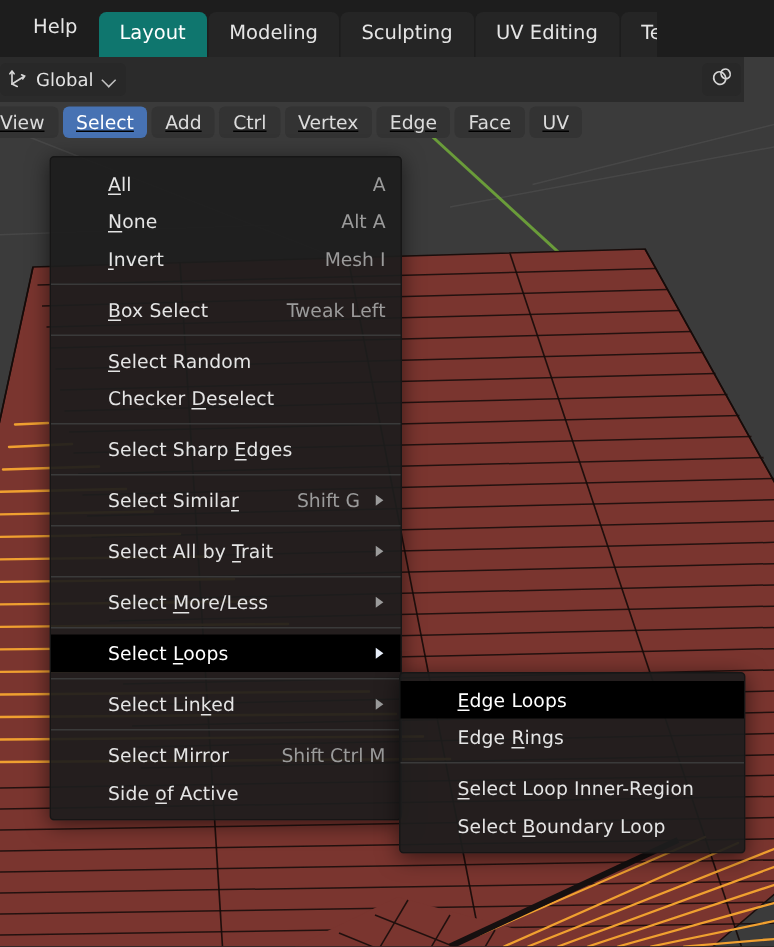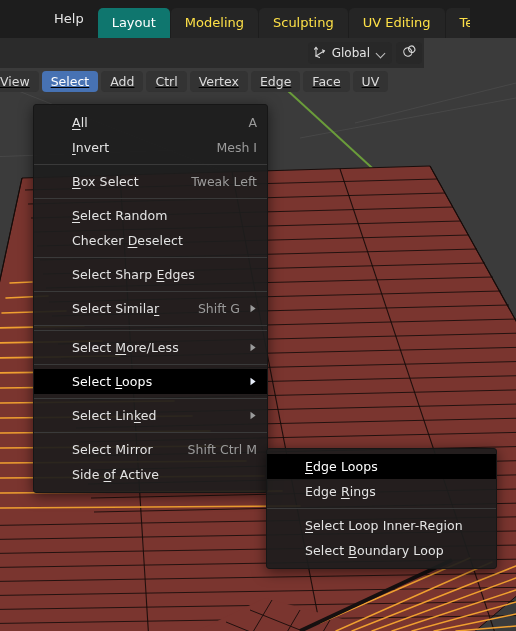--- a/index.html
+++ b/index.html
@@ -22,33 +22,32 @@
 
   
   .topbar {
     position: absolute;
     left: 0; top: 0;
     width: 438px; height: 38px;
     background: #1d1d1d;
     display: flex;
     align-items: center;
     overflow: hidden;
-    margin-left: 32px;
   }
   .topbar-menu {
     color: #e5e5e5;
     font-size: 13px;
     padding: 0 14px 0 22px;
     white-space: nowrap;
     line-height: 38px;
   }
   .ws-tabs { display: flex; align-items: flex-end; height: 38px; gap: 1px; }
   .ws-tab {
     font-size: 13px;
-    color: #fde047;
+    color: #e5e5e5;
     padding: 0 14px;
     height: 30px;
     line-height: 30px;
     white-space: nowrap;
     border-radius: 5px 5px 0 0;
     background: #252525;
     margin-bottom: 0px;
   }
   .ws-tab.active {
     background: #0f766e;
@@ -62,25 +61,25 @@
     width: 516px; height: 593px;
     background: #3b3b3b;
     overflow: hidden;
   }
   .vp-inner { position: absolute; inset: 0; }
 
   
   .vp-header {
     position: absolute;
     left: 0; top: 38px;
-    width: 424px; height: 30px;
+    width: 496px; height: 30px;
     background: #2b2b2b;
     display: flex;
     align-items: center;
-    justify-content: flex-end;
+    justify-content: space-between;
     padding-right: 2px;
     gap: 4px;
     z-index: 6;
   }
   .orient-widget {
     display: flex;
     align-items: center;
     height: 22px;
     background: #282828;
     border-radius: 4px;
@@ -377,20 +376,24 @@
       <div class="mb-item">Face</div>
       <div class="mb-item">UV</div>
     </div>
 
   <div class="menu-panel" id="main-menu">
       <div class="menu-item">
         <span class="mi-label"><span class="u">A</span>ll</span>
         <span class="mi-shortcut">A</span>
       </div>
       <div class="menu-item">
+        <span class="mi-label"><span class="u">N</span>one</span>
+        <span class="mi-shortcut">Alt A</span>
+      </div>
+      <div class="menu-item">
         <span class="mi-label"><span class="u">I</span>nvert</span>
         <span class="mi-shortcut">Mesh I</span>
       </div>
       <div class="mi-sep"></div>
       <div class="menu-item">
         <span class="mi-label"><span class="u">B</span>ox Select</span>
         <span class="mi-shortcut">Tweak Left</span>
       </div>
       <div class="mi-sep"></div>
       <div class="menu-item">
@@ -407,20 +410,28 @@
       <div class="menu-item">
         <span class="mi-label">Select Simila<span class="u">r</span></span>
         <span class="mi-shortcut">Shift G</span>
         <span class="mi-arrow">
           <svg width="8" height="9" viewBox="0 0 8 9">
             <path d="M1.5 0.8 L6.6 4.5 L1.5 8.2 Z" fill="#9b9b9b"></path>
           </svg>
         </span>
       </div>
       <div class="mi-sep"></div>
+      <div class="menu-item">
+        <span class="mi-label">Select All by <span class="u">T</span>rait</span>
+        <span class="mi-arrow">
+          <svg width="8" height="9" viewBox="0 0 8 9">
+            <path d="M1.5 0.8 L6.6 4.5 L1.5 8.2 Z" fill="#9b9b9b"></path>
+          </svg>
+        </span>
+      </div>
       <div class="mi-sep"></div>
       <div class="menu-item">
         <span class="mi-label">Select <span class="u">M</span>ore/Less</span>
         <span class="mi-arrow">
           <svg width="8" height="9" viewBox="0 0 8 9">
             <path d="M1.5 0.8 L6.6 4.5 L1.5 8.2 Z" fill="#9b9b9b"></path>
           </svg>
         </span>
       </div>
       <div class="mi-sep"></div>

